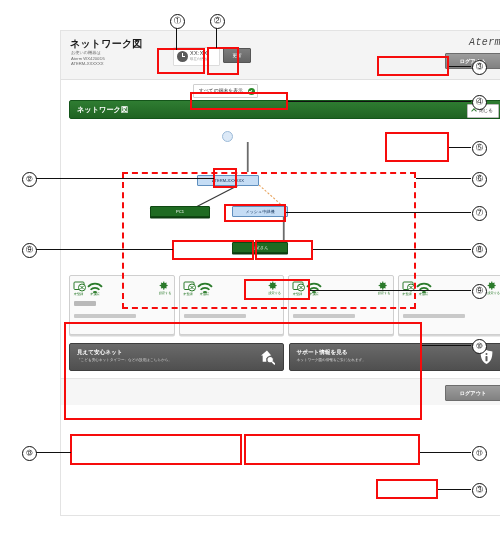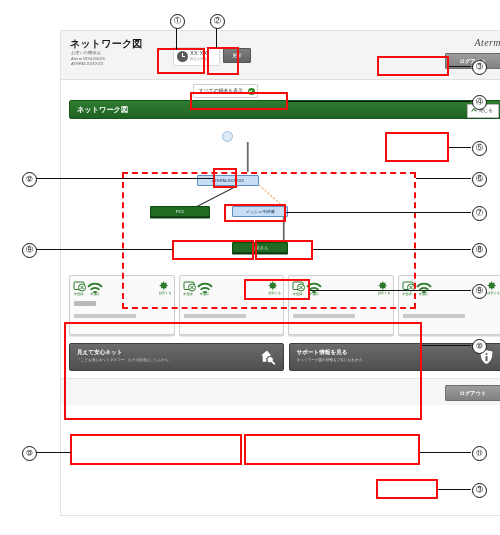--- a/index.html
+++ b/index.html
@@ -45,21 +45,21 @@
   }
   .clock-t1{position:absolute;left:16px;top:2px;font-size:5.5px;color:#3a3a3a;letter-spacing:.3px;}
   .clock-t2{position:absolute;left:16px;top:9px;font-size:3.4px;color:#8a8a8a;}
   .btn-refresh{
     position:absolute;left:162px;top:17px;width:26px;height:13px;
     background:linear-gradient(#7d7d7d,#646464);
     border:1px solid #555;border-radius:1px;
     color:#fff;font-size:4.6px;text-align:center;line-height:13px;cursor:pointer;
   }
   .aterm-logo{
-    position:absolute;right:10px;top:6px;font-family:Liberation Serif, serif;
+    position:absolute;right:10px;top:6px;font-family:Liberation Mono, monospace;
     font-style:italic;font-size:10px;color:#4a4a4a;letter-spacing:.4px;
   }
   .btn-logout-top{
     position:absolute;right:10px;top:22px;width:54px;height:14px;
     background:linear-gradient(#9d9d9d,#818181);
     border:1px solid #6d6d6d;border-radius:1px;
     color:#fff;font-size:5.2px;font-weight:bold;text-align:center;line-height:14px;cursor:pointer;
   }
   
   .showall-row{position:relative;height:20px;background:#fff;}

